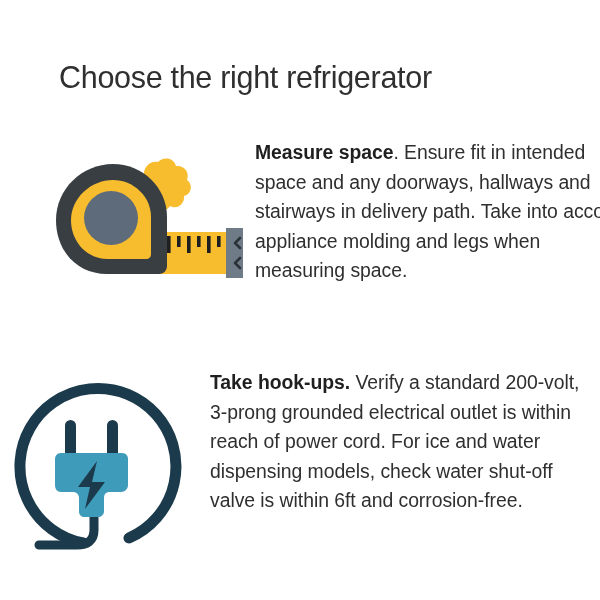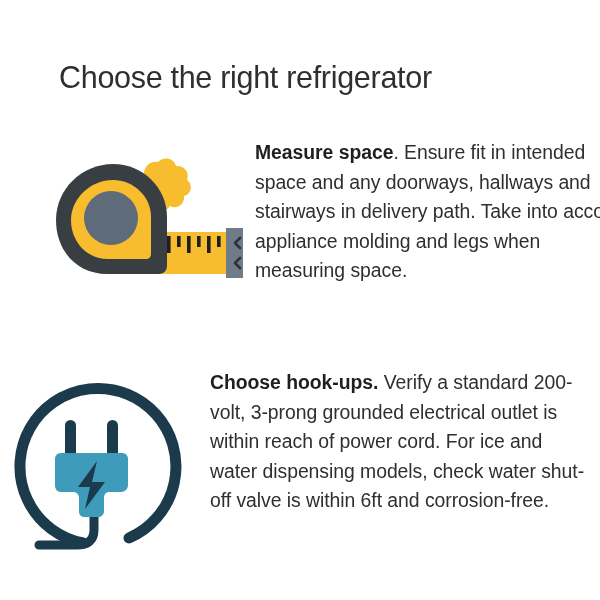--- a/index.html
+++ b/index.html
@@ -198,17 +198,17 @@
                    L73 112
                    L85 112
                    L80 134
                    L100 107
                    L87 107 Z" fill="#1b3a4b"></path>
         </g>
       </svg>
     </div>
 
     <div class="feature-text">
-      <span class="lead">Choose hook-ups.</span><span> Verify a standard 200-volt, 3-prong grounded electrical outlet is within reach of power cord. For ice and water dispensing models, check water shut-off valve is within 6ft and corrosion-free.</span>
+      <span class="lead">Take hook-ups.</span><span> Verify a standard 200-volt, 3-prong grounded electrical outlet is within reach of power cord. For ice and water dispensing models, check water shut-off valve is within 6ft and corrosion-free.</span>
     </div>
   </div>
 
 </div>
 
 </body></html>

